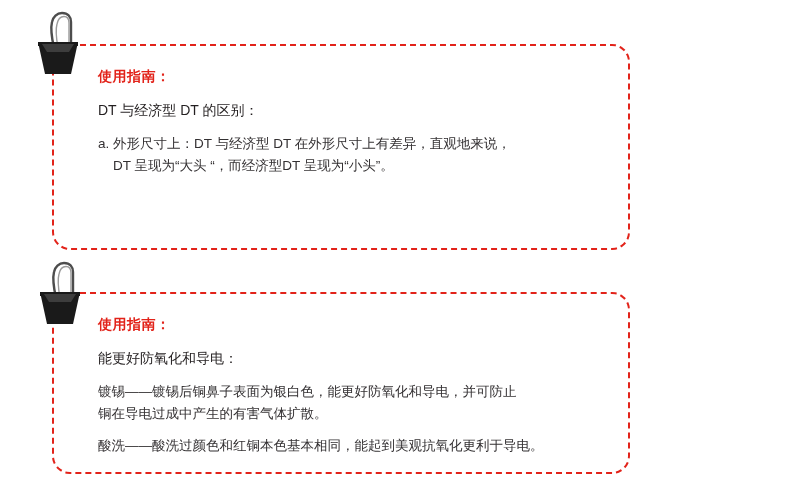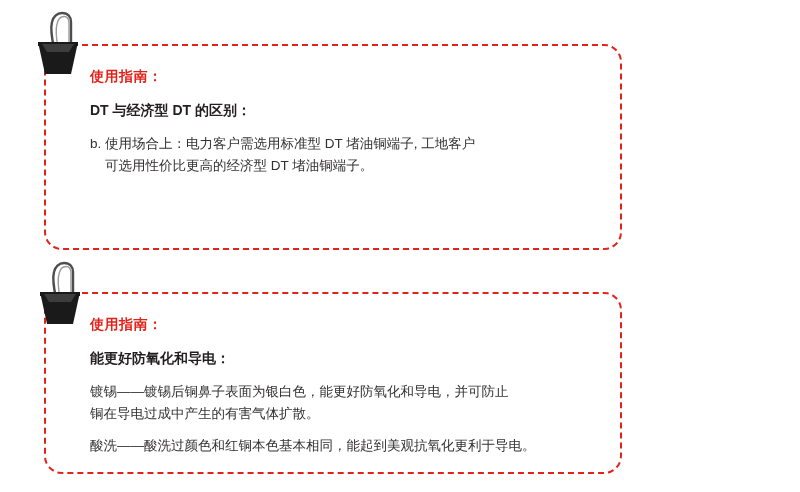--- a/index.html
+++ b/index.html
@@ -11,21 +11,21 @@
     height: 492px;
     background: #ffffff;
     font-family: "Liberation Sans", "DejaVu Sans", sans-serif;
     color: #231f20;
     position: relative;
     overflow: hidden;
   }
 
   .card {
     position: absolute;
-    left: 44px;
+    left: 52px;
     width: 578px;
     border: 2px dashed #e2231a;
     border-radius: 18px;
     box-sizing: border-box;
   }
   #card-1 { top: 44px; height: 206px; }
   #card-2 { top: 292px; height: 182px; }
 
   .card-body {
     padding: 22px 30px 10px 44px;
@@ -35,21 +35,21 @@
     color: #e2231a;
     font-size: 14px;
     font-weight: bold;
     letter-spacing: 0.5px;
     margin: 0 0 16px 0;
     line-height: 1.2;
   }
 
   .section-heading {
     font-size: 14px;
-    font-weight: bold;
+    font-weight: normal;
     color: #231f20;
     margin: 0 0 14px 0;
     line-height: 1.3;
   }
 
   .para {
     font-size: 13.5px;
     line-height: 1.62;
     color: #333032;
     margin: 0 0 4px 0;
@@ -76,22 +76,22 @@
   #clip-2 { left: 30px; top: 258px; }
 </style>
 </head>
 <body>
 
 <div class="card" id="card-1">
   <div class="card-body">
     <p class="guide-title">使用指南：</p>
     <p class="section-heading">DT 与经济型 DT 的区别：</p>
     <p class="para">
-      <span>b. 使用场合上：电力客户需选用标准型 DT 堵油铜端子, 工地客户</span>
-      <span class="l2">可选用性价比更高的经济型 DT 堵油铜端子。</span>
+      <span>a. 外形尺寸上：DT 与经济型 DT 在外形尺寸上有差异，直观地来说，</span>
+      <span class="l2">DT 呈现为“大头 “，而经济型DT 呈现为“小头”。</span>
     </p>
   </div>
 </div>
 
 <svg class="clip" id="clip-1" viewBox="0 0 60 72">
   <path d="M26 40 C26 40 22 22 24 14 C25 9 29 5 34 5 C40 5 43 9 43 14 L43 40" fill="none" stroke="#4d4d4d" stroke-width="2.4"></path>
   <path d="M30 40 C30 40 27 23 29 16 C30 11 33 8.5 36 8.5 C39.5 8.5 41 11 41 15 L41 40" fill="none" stroke="#9a9a9a" stroke-width="1.4"></path>
   <path d="M10 34 L50 34 L50 38 L10 38 Z" fill="#1a1a1a"></path>
   <path d="M10 34 L50 34 L43 66 L17 66 Z" fill="#1a1a1a"></path>
   <path d="M14 36 L46 36 L41 44 L19 44 Z" fill="#3d3d3d"></path>

